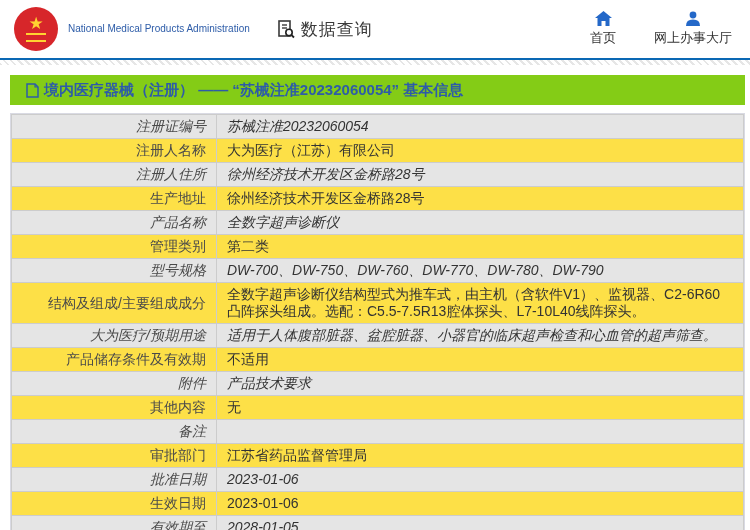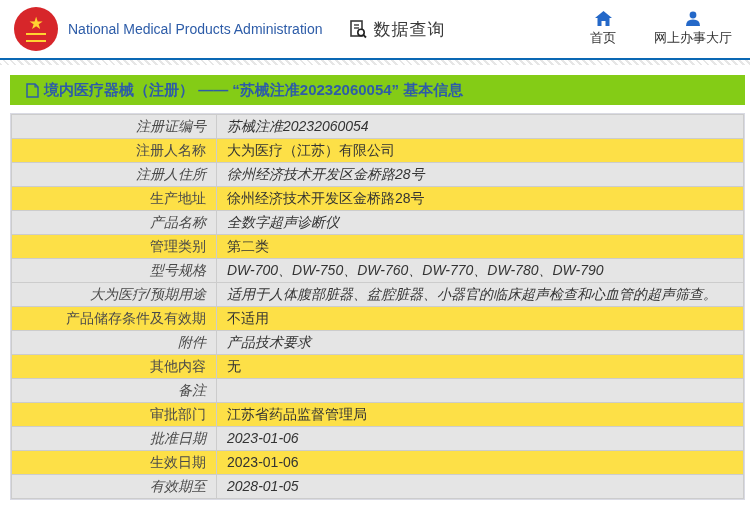--- a/index.html
+++ b/index.html
@@ -9,21 +9,21 @@
   
   .header { height:60px; display:flex; align-items:center; padding:0 18px 0 14px;
     border-bottom:2px solid var(--rule-blue,#0a68b4); background:#fff; }
   .emblem { width:44px; height:44px; border-radius:50%; background:var(--emblem-red,#d7262a);
     display:flex; align-items:center; justify-content:center; flex:0 0 auto; position:relative; }
   .emblem .star { color:#ffd331; font-size:17px; line-height:1; margin-top:-12px; }
   .emblem .gate { position:absolute; bottom:9px; left:50%; transform:translateX(-50%);
     width:20px; height:9px; border-top:2px solid #ffd331; border-bottom:2px solid #ffd331; }
   .agency { margin-left:10px; }
   .agency .zh { color:var(--brand-blue,#2d5ca8); font-size:21px; font-weight:bold; letter-spacing:2px; line-height:24px; }
-  .agency .en { color:var(--brand-blue,#2d5ca8); font-size:14px; line-height:12px; }
+  .agency .en { color:var(--brand-blue,#2d5ca8); font-size:10px; line-height:12px; }
   .section { display:flex; align-items:center; margin-left:26px; color:#3a3a3a; }
   .section svg { margin-right:5px; }
   .section .txt { font-size:17px; letter-spacing:1px; color:#3a3a3a; }
   .topnav { margin-left:auto; display:flex; gap:38px; }
   .navitem { display:flex; flex-direction:column; align-items:center; cursor:pointer; }
   .navitem svg { margin-bottom:3px; }
   .navitem .lbl { font-size:13px; color:#333; }
 
   .dotband { height:5px; background:repeating-linear-gradient(45deg,#e6e6e6 0 2px,transparent 2px 5px); }
 
@@ -114,20 +114,24 @@
     <td class="val">全数字超声诊断仪</td>
   </tr>
           <tr class="even">
     <td class="lbl">管理类别</td>
     <td class="val">第二类</td>
   </tr>
           <tr class="odd">
     <td class="lbl">型号规格</td>
     <td class="val">DW-700、DW-750、DW-760、DW-770、DW-780、DW-790</td>
   </tr>
+          <tr class="even">
+    <td class="lbl">结构及组成/主要组成成分</td>
+    <td class="val">全数字超声诊断仪结构型式为推车式，由主机（含软件V1）、监视器、C2-6R60 凸阵探头组成。选配：C5.5-7.5R13腔体探头、L7-10L40线阵探头。</td>
+  </tr>
           <tr class="odd">
     <td class="lbl">大为医疗/预期用途</td>
     <td class="val">适用于人体腹部脏器、盆腔脏器、小器官的临床超声检查和心血管的超声筛查。</td>
   </tr>
           <tr class="even">
     <td class="lbl">产品储存条件及有效期</td>
     <td class="val">不适用</td>
   </tr>
           <tr class="odd">
     <td class="lbl">附件</td>

